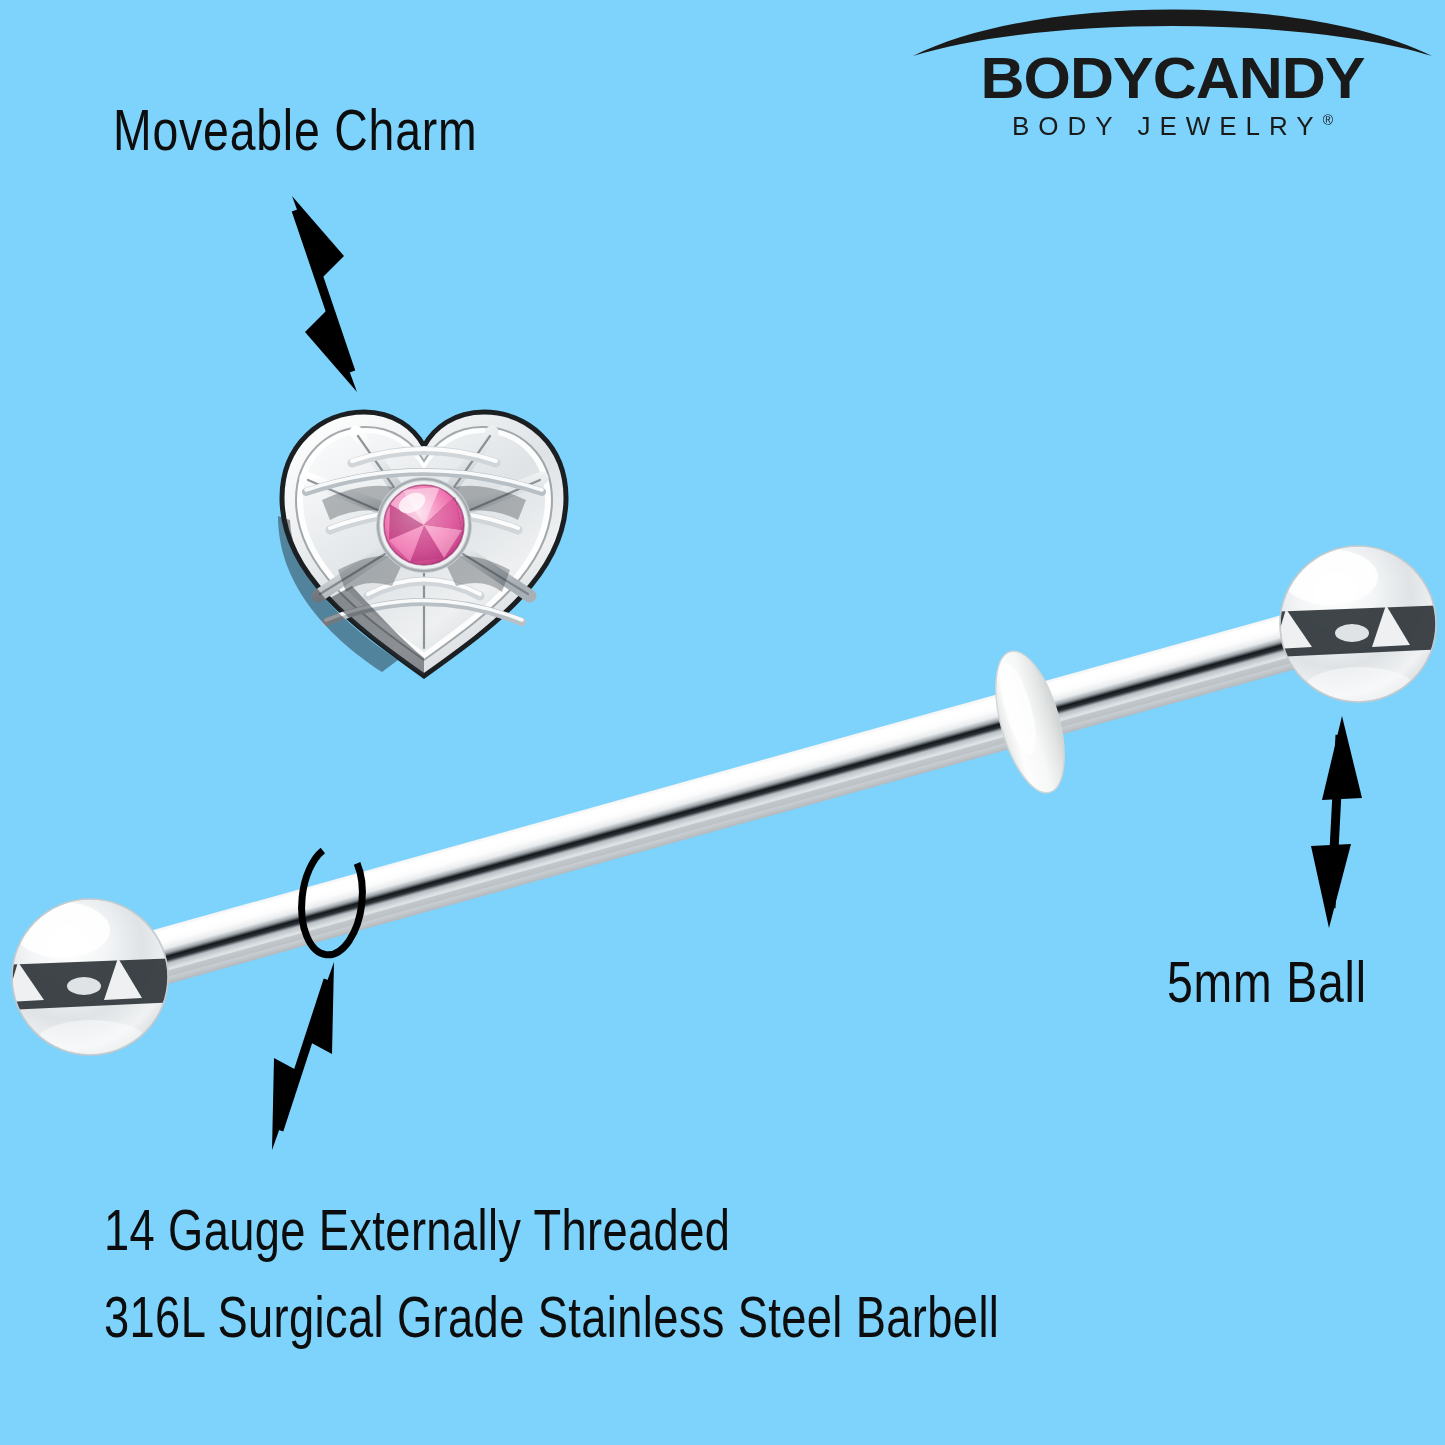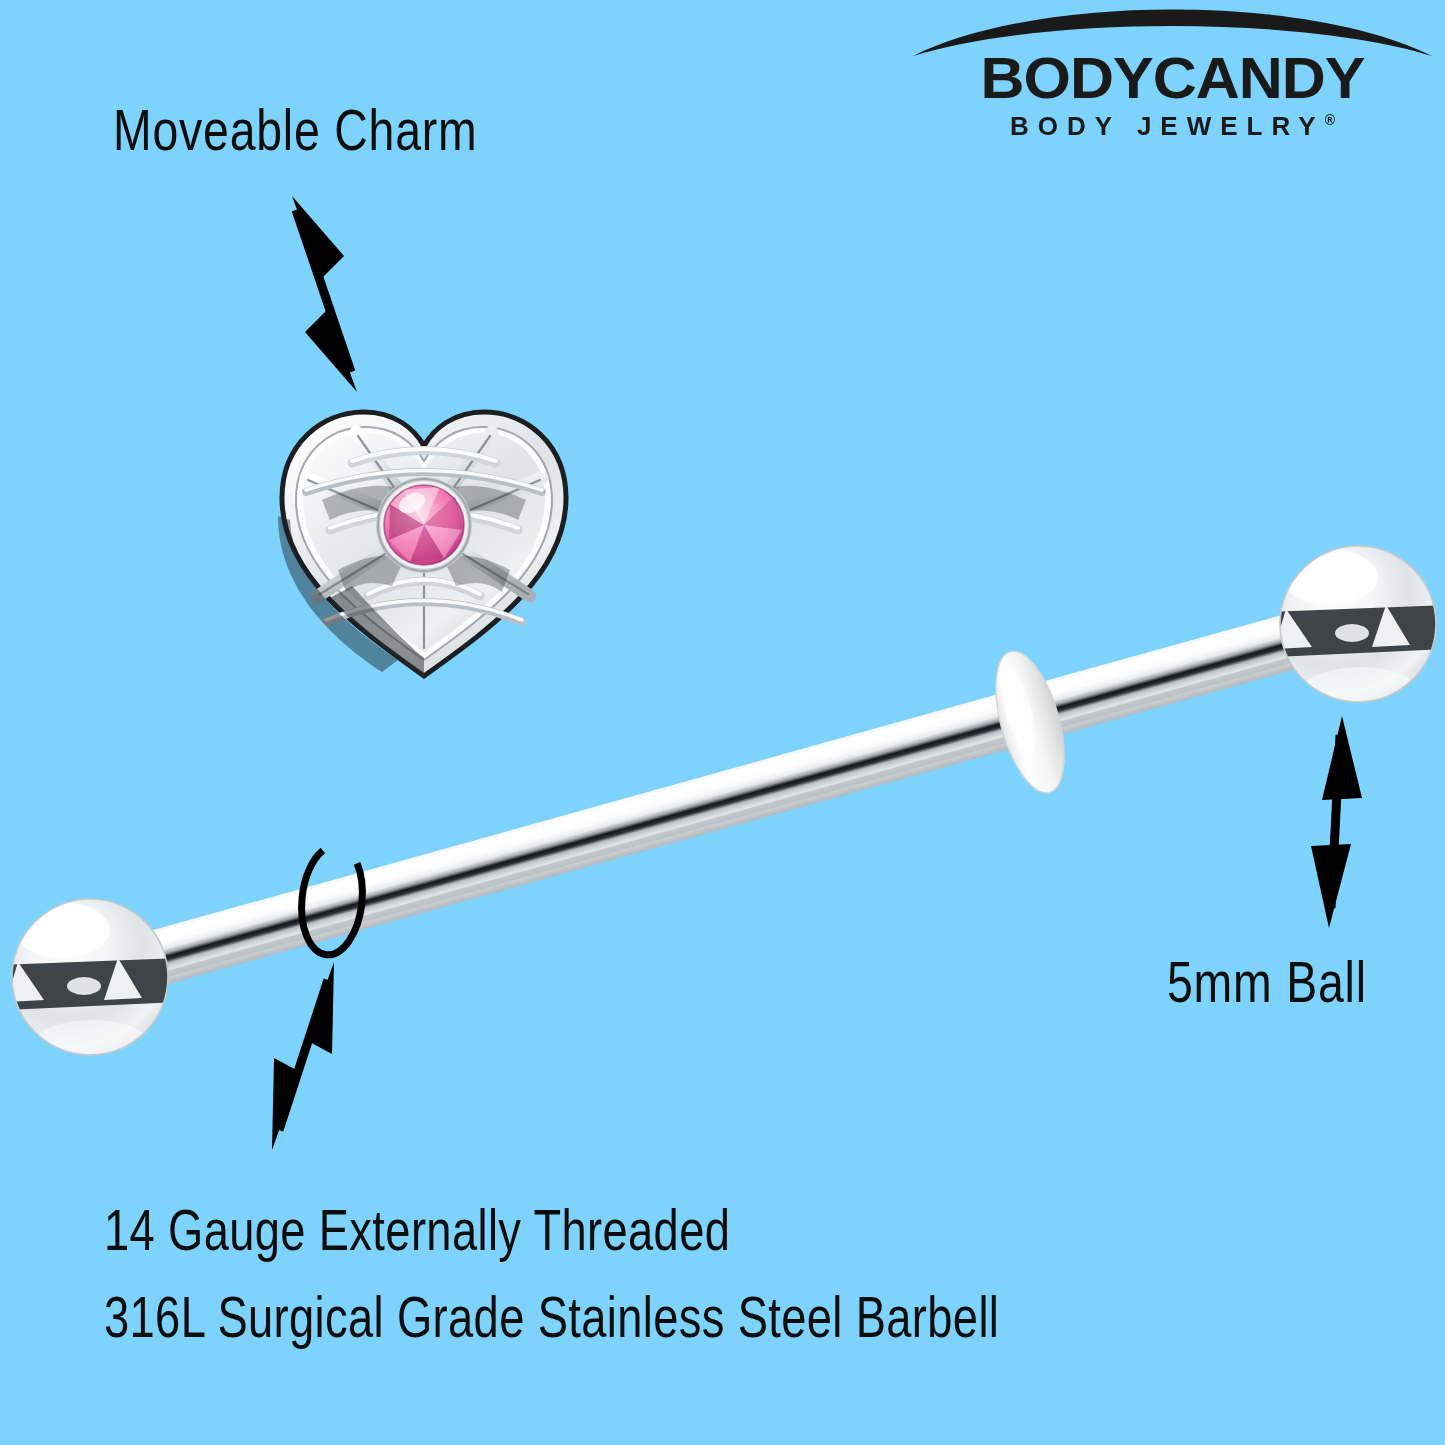--- a/index.html
+++ b/index.html
@@ -32,21 +32,21 @@
     letter-spacing:-1px;
     color:#1a1a1a;
     font-family:"Liberation Sans", sans-serif;
     transform:scaleY(0.93);
     transform-origin:center top;
     white-space:nowrap;
   }
   #logo .subwordmark{
     position:absolute; left:0; top:103px; width:535px;
     font-size:26px;
-    font-weight:bold;
+    font-weight:normal;
     letter-spacing:9px;
     color:#1a1a1a;
     white-space:nowrap;
   }
   #logo .reg{
     font-size:14px;
     vertical-align:super;
     letter-spacing:0;
   }
 

